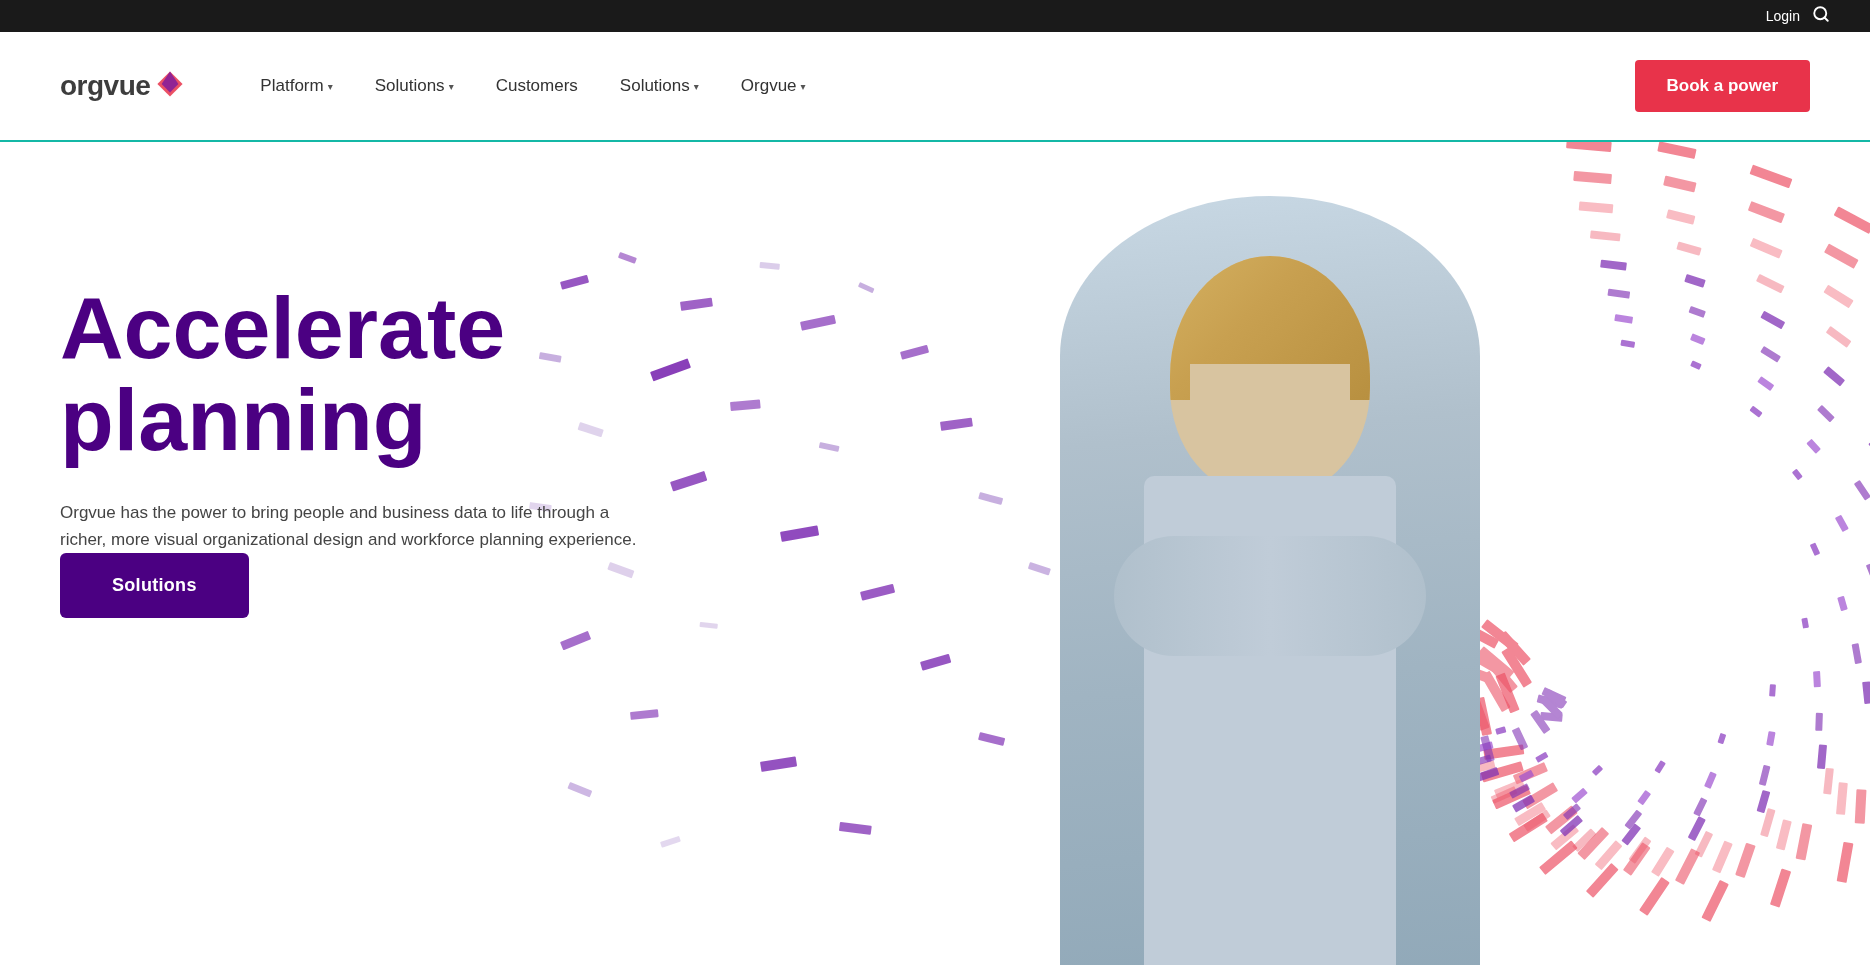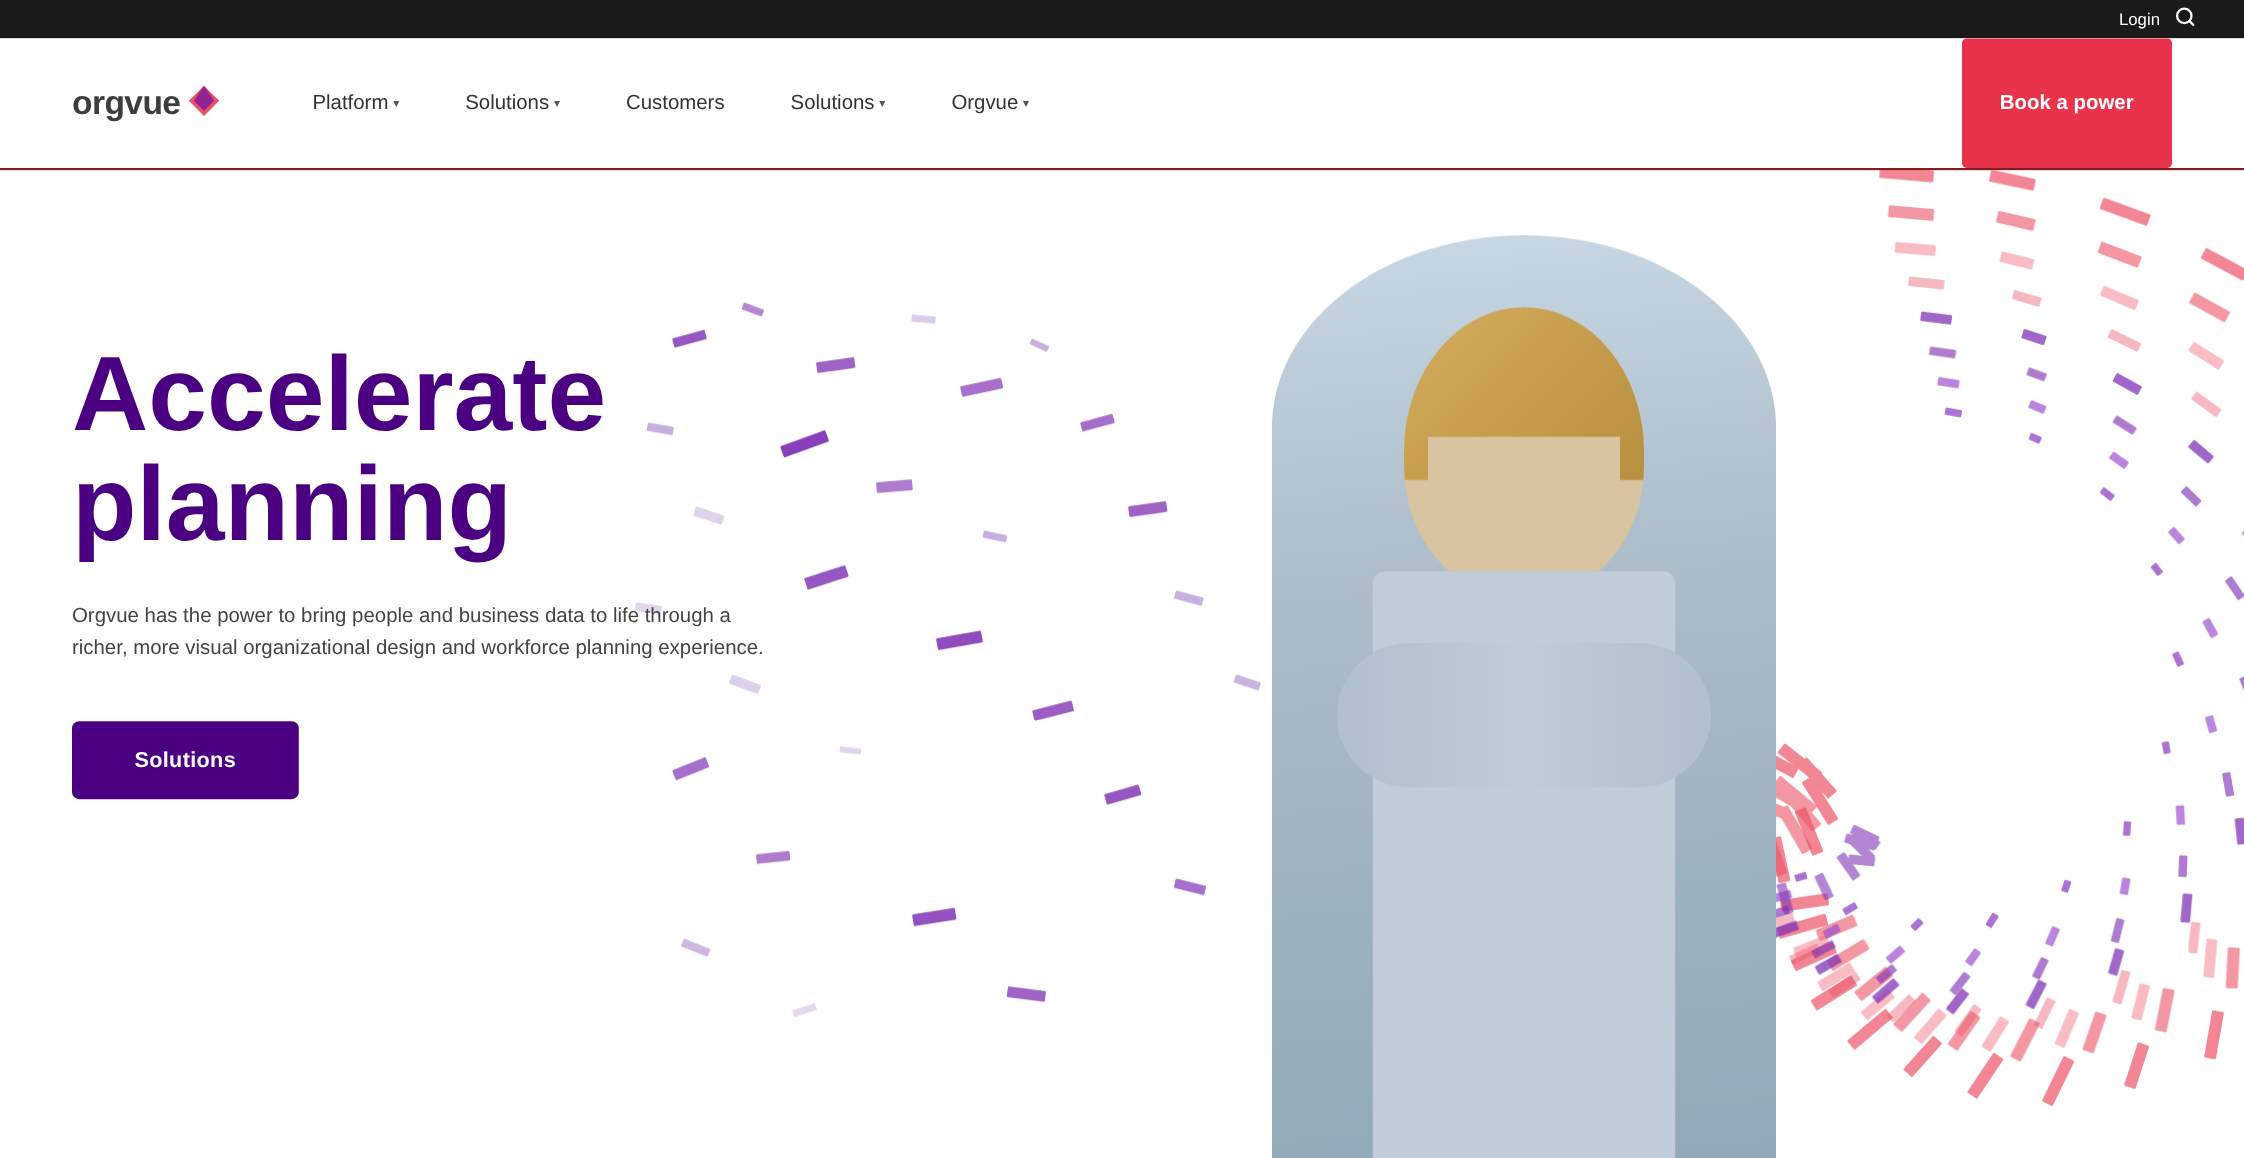--- a/index.html
+++ b/index.html
@@ -25,22 +25,23 @@
       color: #ffffff;
       font-size: 16px;
       cursor: pointer;
     }
 
     
     .navbar {
       background: #ffffff;
       height: 110px;
       display: flex;
+      align-items: center;
       padding: 0 60px;
-      border-bottom: 2px solid #7f1d1d;
+      border-bottom: 2px solid #14b8a6;
       position: relative;
     }
     .logo-area {
       display: flex;
       align-items: center;
       margin-right: 60px;
     }
     .logo-text {
       font-size: 28px;
       font-weight: 700;
@@ -51,21 +52,21 @@
       margin-left: 6px;
     }
     .diamond-shape {
       width: 28px;
       height: 28px;
     }
 
     .nav-links {
       display: flex;
       align-items: center;
-      gap: 23px;
+      gap: 10px;
       flex: 1;
     }
     .nav-item {
       display: flex;
       align-items: center;
       gap: 4px;
       padding: 8px 16px;
       font-size: 17px;
       color: #333333;
       cursor: pointer;
@@ -113,21 +114,20 @@
       color: #4b0082;
       line-height: 1.05;
       margin-bottom: 32px;
     }
 
     .hero-subtitle {
       font-size: 17px;
       color: #444444;
       line-height: 1.6;
       max-width: 580px;
-      margin-bottom: 48px;
     }
 
     .solutions-btn {
       background: #4b0082;
       color: #ffffff;
       border: none;
       padding: 22px 52px;
       font-size: 18px;
       font-weight: 700;
       cursor: pointer;

